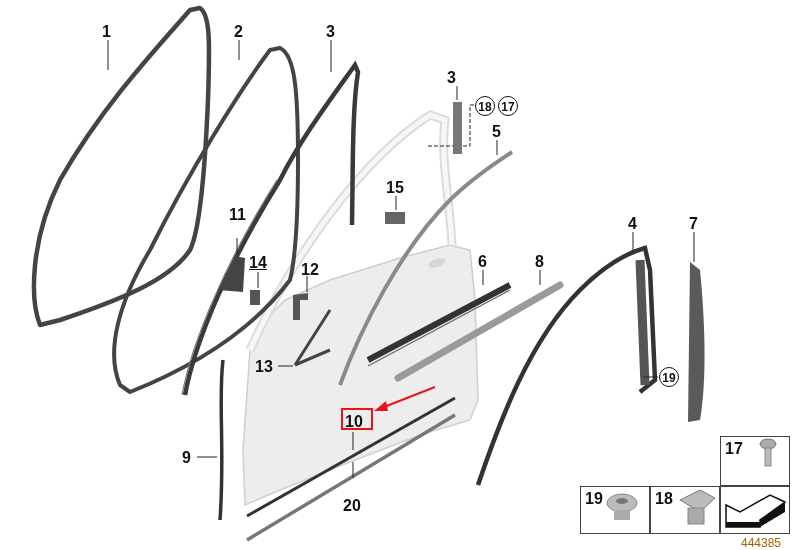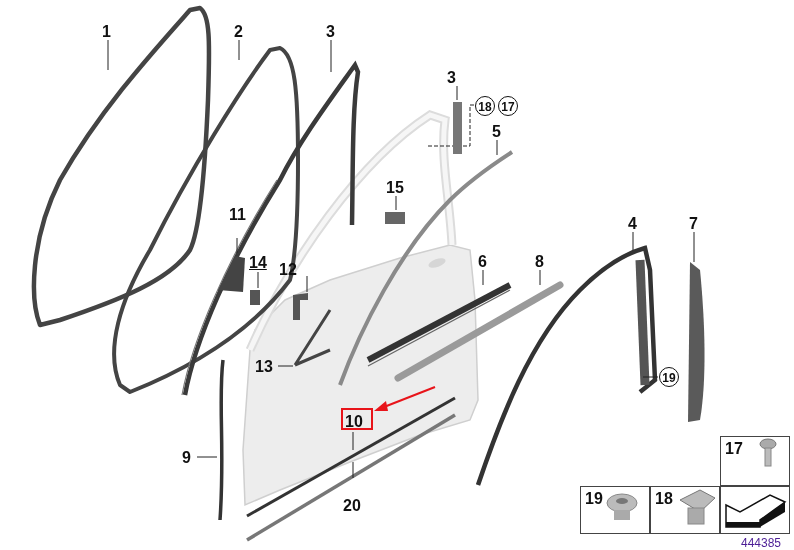--- a/index.html
+++ b/index.html
@@ -3,21 +3,21 @@
 <meta charset="utf-8">
 <style>
   html, body { margin:0; padding:0; background:#ffffff; }
   body { width:794px; height:550px; position:relative; overflow:hidden; font-family:"Liberation Sans", sans-serif; }
   #stage { position:absolute; left:0; top:0; width:794px; height:550px; }
   .callout { position:absolute; font-family:"Liberation Sans", sans-serif; font-weight:bold; font-size:16px; color:#111; line-height:16px; cursor:pointer; }
   .circle-ref { position:absolute; width:20px; height:20px; border:1.5px solid #111; border-radius:50%; font-family:"Liberation Sans", sans-serif; font-weight:bold; font-size:12px; color:#111; text-align:center; line-height:20px; box-sizing:border-box; cursor:pointer; background:#fff; }
   .hl-box { position:absolute; border:2.5px solid #e8141a; box-sizing:border-box; }
   .legend-cell { position:absolute; border:1px solid #444; box-sizing:border-box; background:#fff; }
   .legend-num { position:absolute; left:4px; top:4px; font-weight:bold; font-size:16px; color:#111; line-height:16px; }
-  .diagram-id { position:absolute; font-family:"Liberation Sans", sans-serif; font-size:12px; color:#4c1d95; }
+  .diagram-id { position:absolute; font-family:"Liberation Sans", sans-serif; font-size:12px; color:#a16207; }
 </style>
 </head>
 <body>
 
 <div id="stage">
 <svg width="794" height="550" viewBox="0 0 794 550" xmlns="http://www.w3.org/2000/svg" style="position:absolute;left:0;top:0;">
 
   <g>
     <path d="M250 350 L255 330 L285 300 L330 280 L400 258 L450 245 L470 250 L475 300 L478 400 L470 420 L420 435 L350 462 L280 490 L245 505 L243 450 Z" fill="#ededed" stroke="#cfcfcf" stroke-width="1.5"></path>
     <path d="M250 350 C 290 260, 360 160, 430 115 L445 120 C 440 160, 450 200, 452 245" fill="none" stroke="#dcdcdc" stroke-width="9"></path>
@@ -109,21 +109,21 @@
 <span class="callout" style="left:234px;top:24px;">2</span>
 <span class="callout" style="left:326px;top:24px;">3</span>
 <span class="callout" style="left:628px;top:216px;">4</span>
 <span class="callout" style="left:492px;top:124px;">5</span>
 <span class="callout" style="left:478px;top:254px;">6</span>
 <span class="callout" style="left:689px;top:216px;">7</span>
 <span class="callout" style="left:535px;top:254px;">8</span>
 <span class="callout" style="left:182px;top:450px;">9</span>
 <span class="callout" style="left:345px;top:414px;text-decoration:underline;">10</span>
 <span class="callout" style="left:229px;top:207px;">11</span>
-<span class="callout" style="left:279px;top:262px;text-align:right;">12</span>
+<span class="callout" style="left:301px;top:262px;text-align:right;">12</span>
 <span class="callout" style="left:255px;top:359px;">13</span>
 <span class="callout" style="left:249px;top:255px;text-decoration:underline;">14</span>
 <span class="callout" style="left:386px;top:180px;">15</span>
 <span class="callout" style="left:447px;top:70px;">3</span>
 <span class="callout" style="left:343px;top:498px;text-align:right;">20</span>
 
 <div class="hl-box" style="left:341px;top:408px;width:32px;height:22px;"></div>
 
 <span class="circle-ref" style="left:475px;top:96px;">18</span>
 <span class="circle-ref" style="left:498px;top:96px;">17</span>

